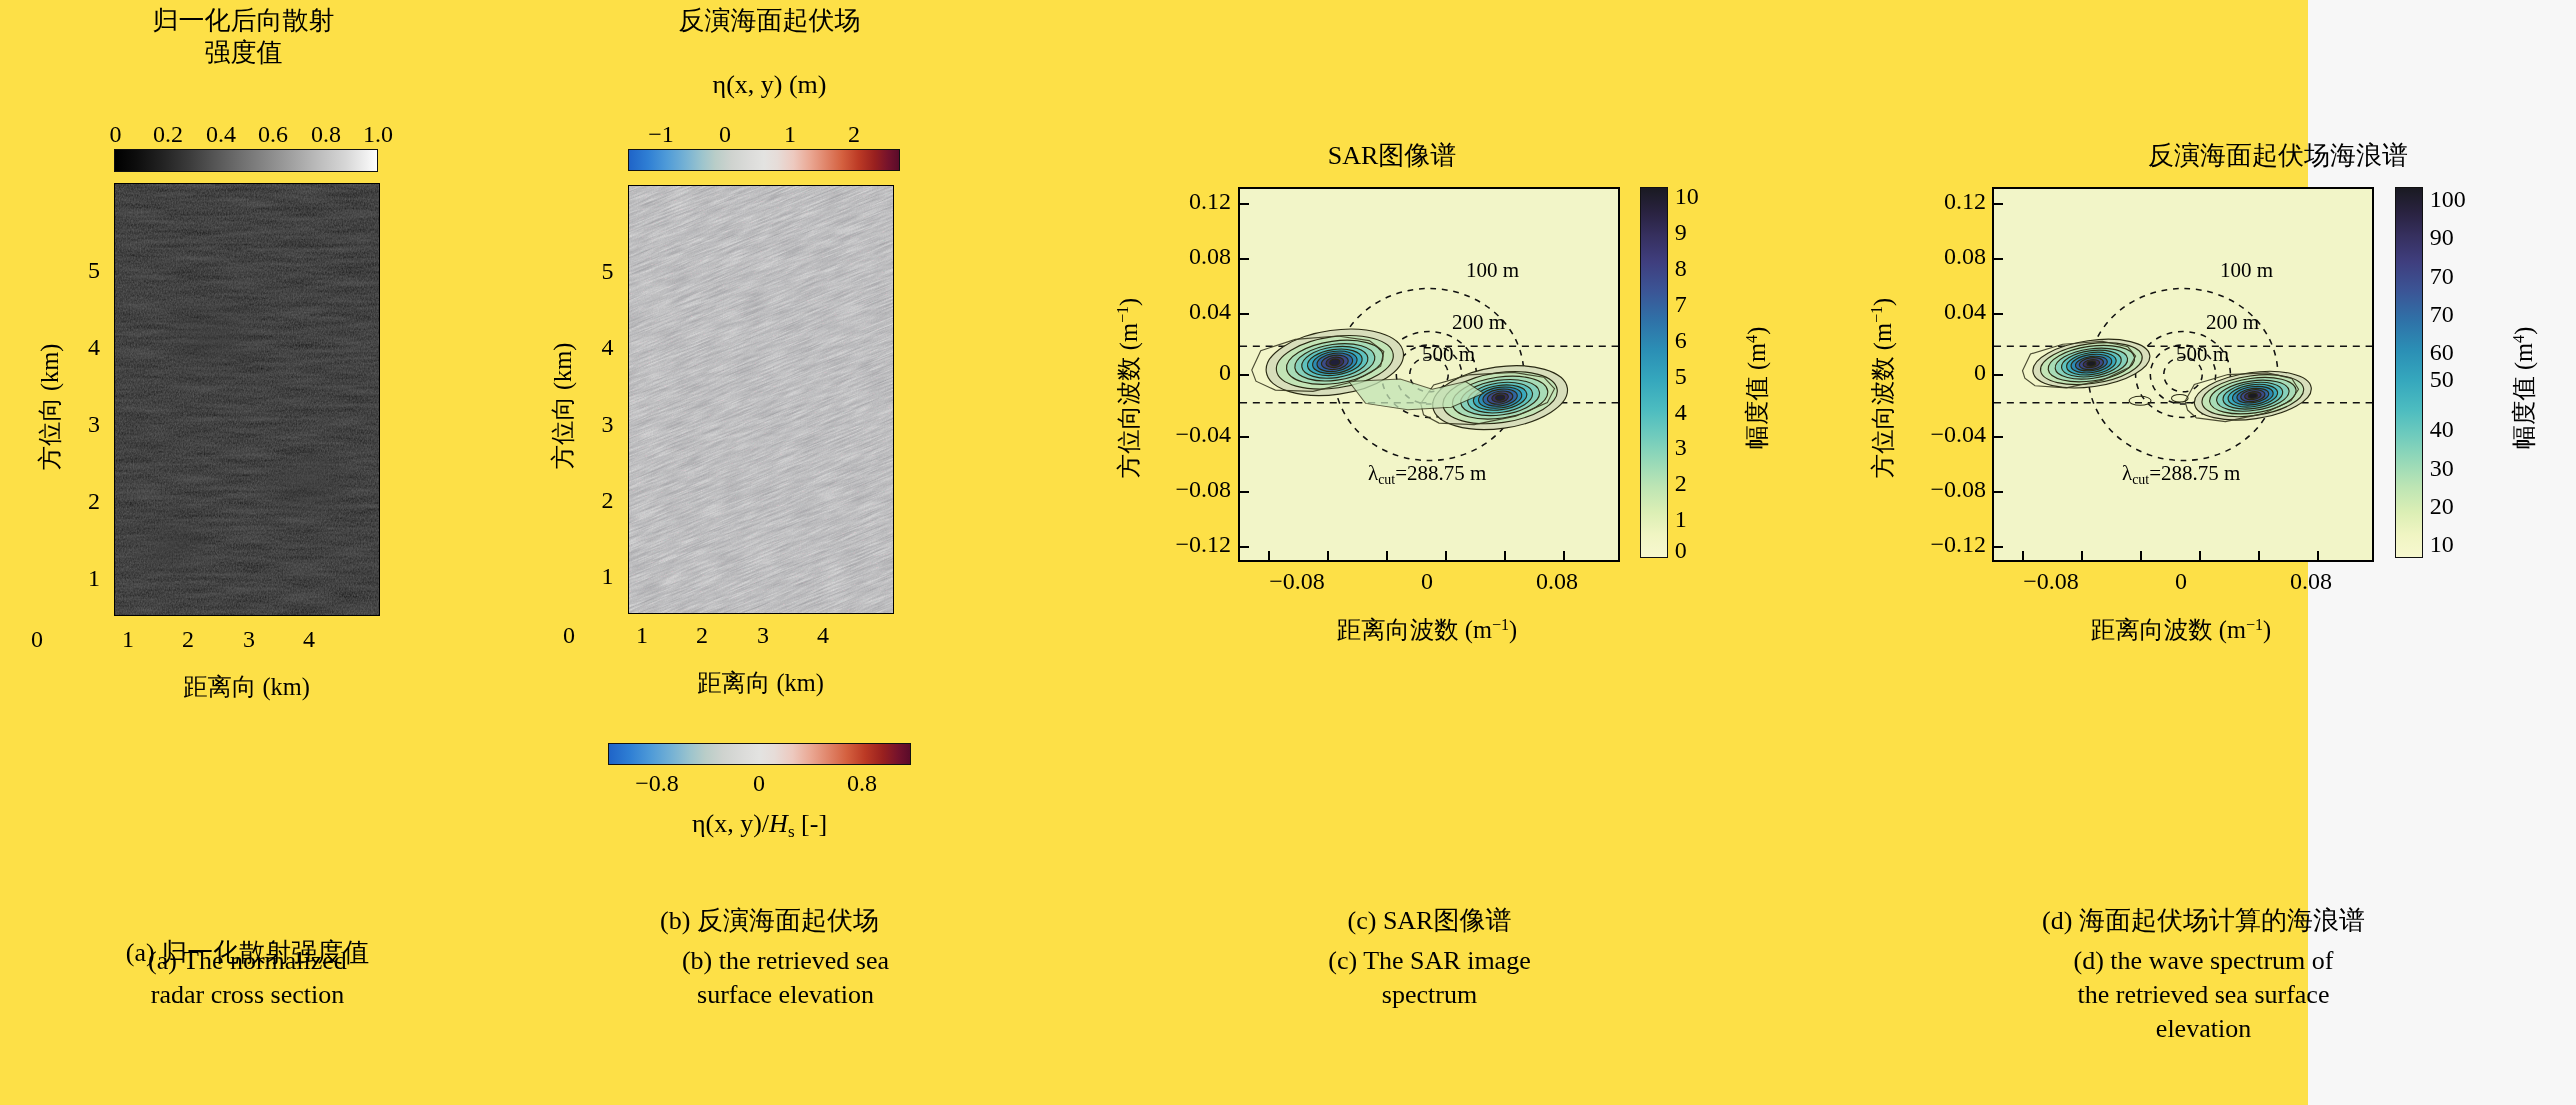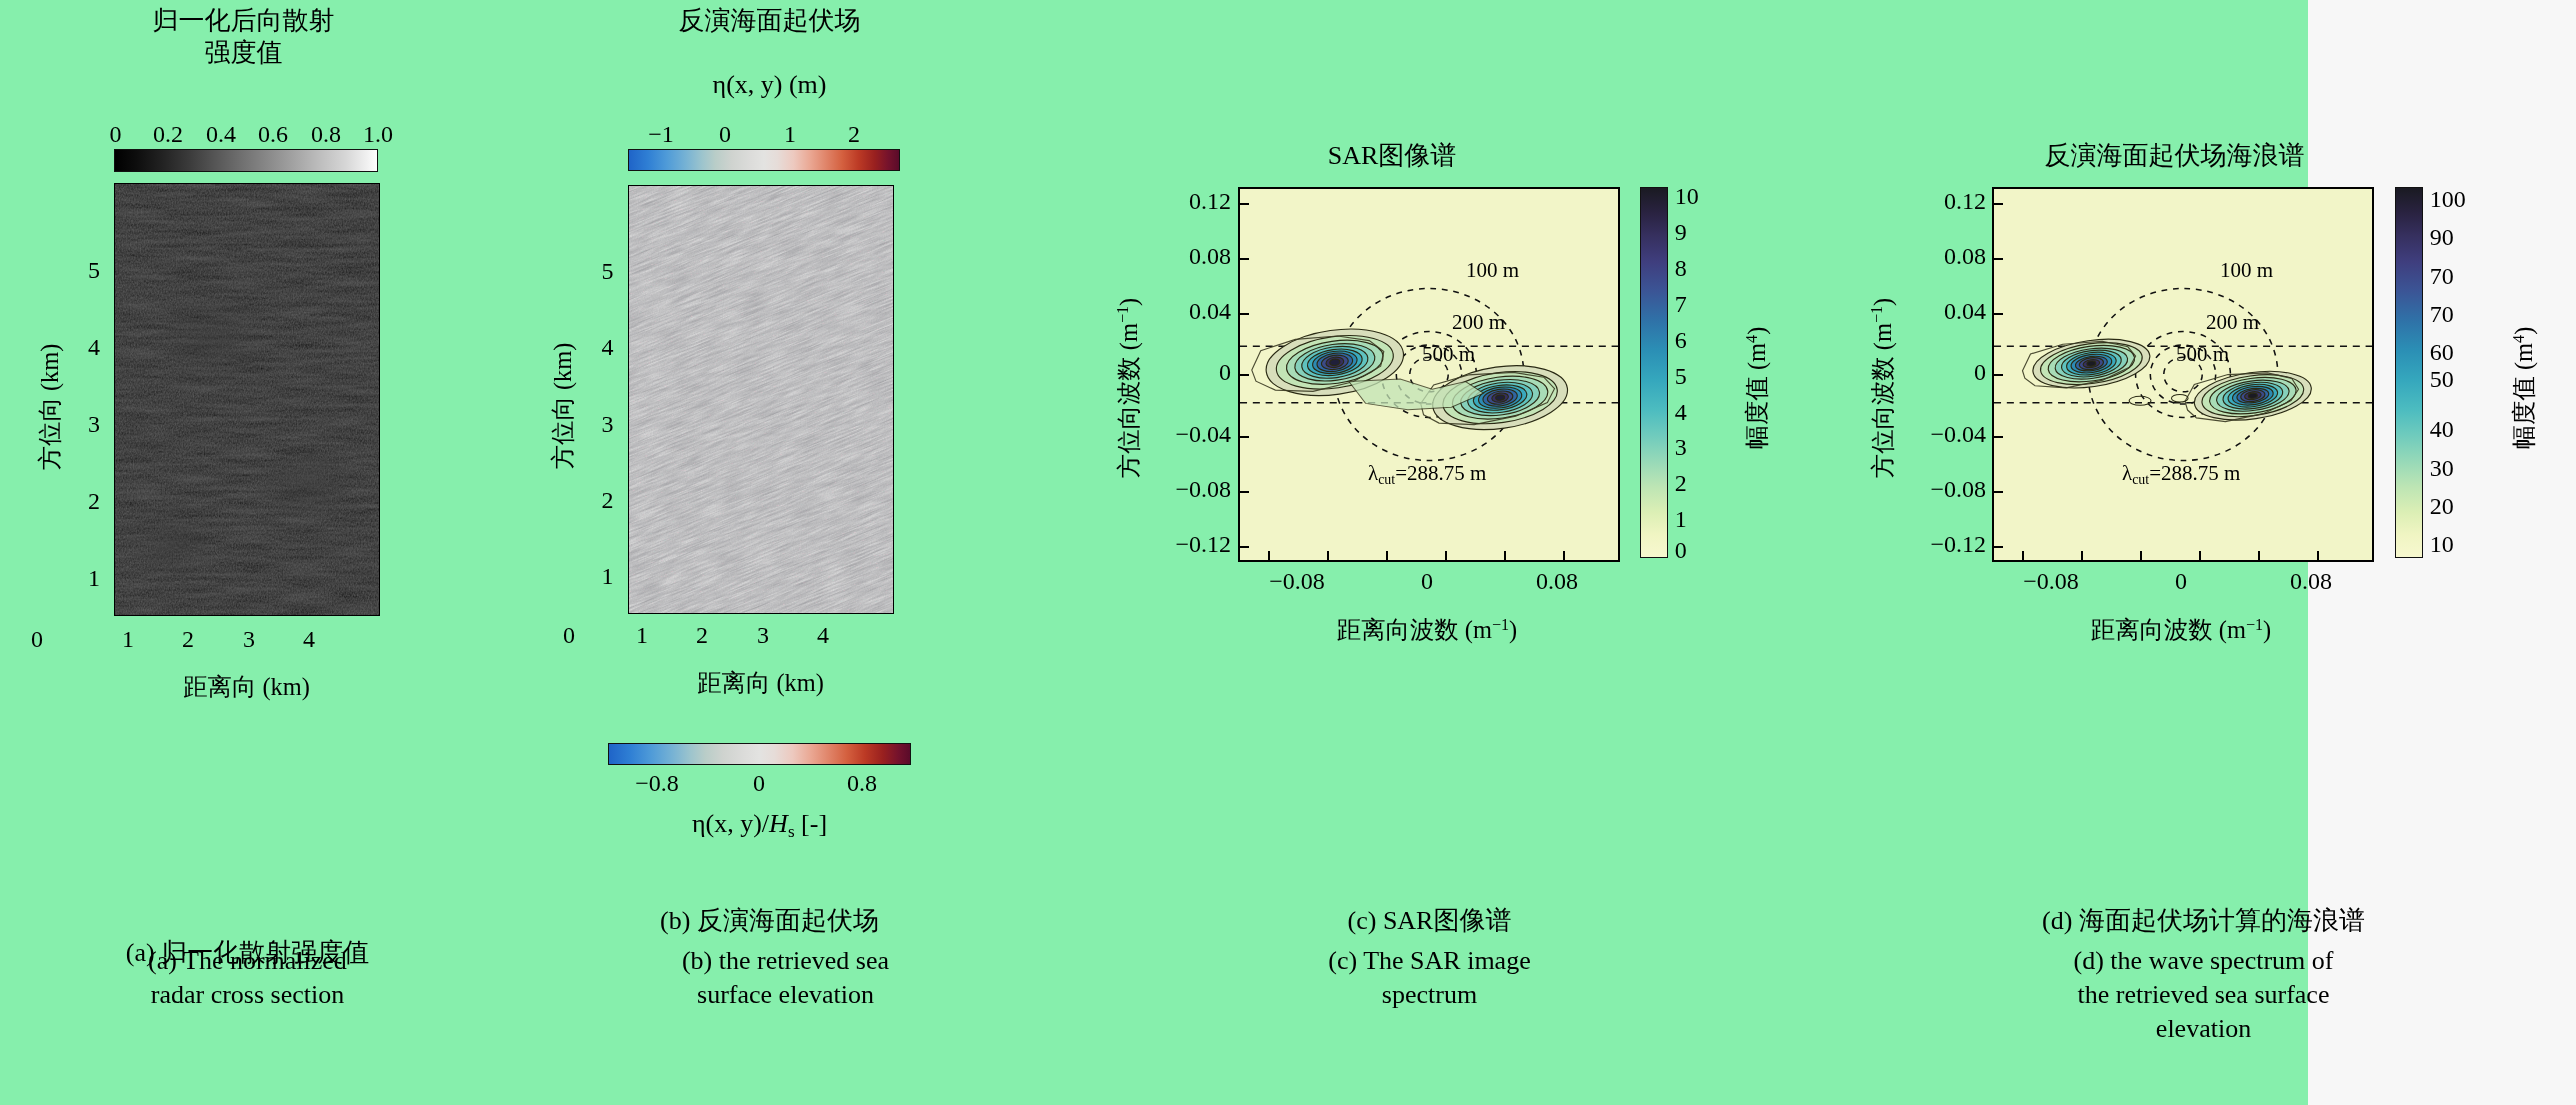--- a/index.html
+++ b/index.html
@@ -1,17 +1,17 @@
 <!DOCTYPE html>
 <html style="font-size:10.3px"><head>
 <meta charset="utf-8">
 <style>
   html,body{margin:0;padding:0;background:#f7f7f7;}
   body{width:2576px;height:1106px;font-family:"Liberation Serif",serif;color:#000;overflow:hidden;}
-  .fig{position:relative;width:2308px;height:1106px;background:#86efac;}
+  .fig{position:relative;width:2308px;height:1106px;background:#fde047;}
 
   .panel{position:absolute;top:0;height:1106px;}
 
   .ttl{position:absolute;text-align:center;font-size:26px;line-height:1.22;white-space:pre-line;}
   .lbl{position:absolute;font-size:24.4px;white-space:nowrap;}
   .lbl.c{text-align:center;}
   .rot{transform-origin:50% 50%;}
 
   
   .imgbox{position:absolute;border:1.9px solid #000;box-sizing:content-box;overflow:hidden;background:#000;}
@@ -330,21 +330,21 @@
       
     </div>
 
     <div class="cap" style="left:96px;top:904px;width:487px;">(c) SAR图像谱</div>
     <div class="cap" style="left:96px;top:944px;width:487px;">(c) The SAR image
 spectrum</div>
   </div>
 
   <div class="panel" style="left:1835px;width:741px;">
 
-    <div class="ttl" style="left:115px;top:140px;width:449px;">反演海面起伏场海浪谱</div>
+    <div class="ttl" style="left:124px;top:140px;width:449px;text-align:right;">反演海面起伏场海浪谱</div>
 
     <div class="specbox" style="left:157px;top:187px;width:378px;height:371px;">
       <svg viewBox="0 0 590 578" preserveAspectRatio="none" width="378" height="371">
         <defs>
           <clipPath id="clipD">
               <rect x="0" y="0" width="590" height="578"></rect>
             </clipPath>
         </defs>
         <g clip-path="url(#clipD)">
           <rect width="590" height="578" fill="#f2f5c8"></rect>

